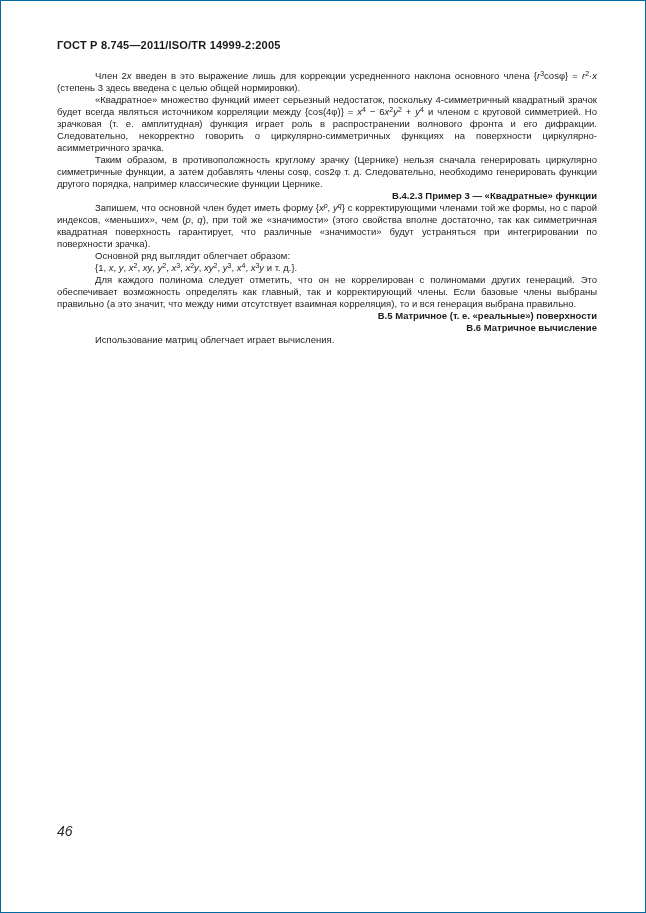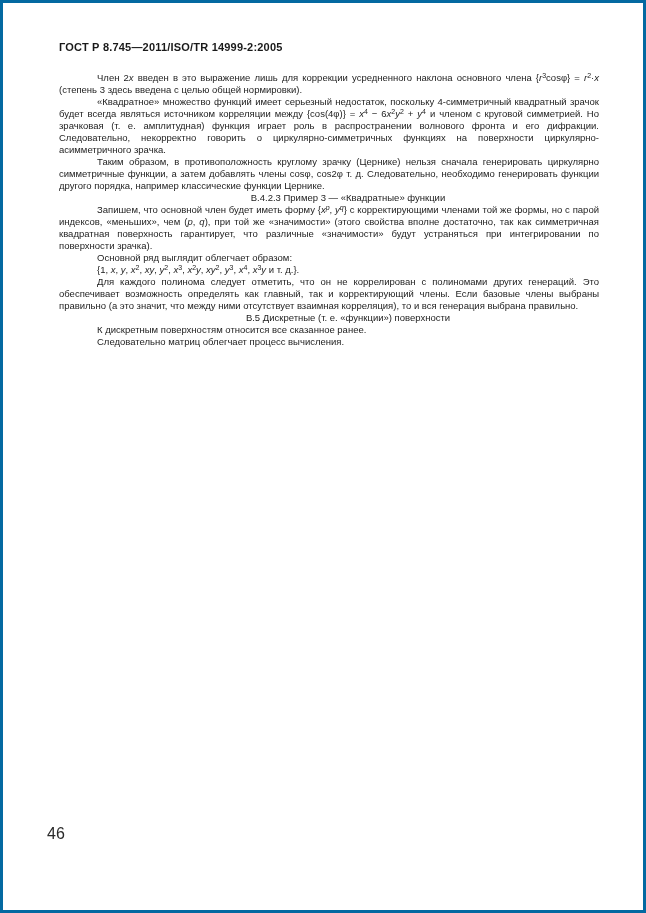--- a/index.html
+++ b/index.html
@@ -1,21 +1,21 @@
 <!DOCTYPE html>
 <html><head>
 <meta charset="utf-8">
 <style>
   html, body { margin: 0; padding: 0; background: #e8e8e8; }
   .page {
     position: relative;
     width: 646px;
     height: 913px;
     background: #ffffff;
-    border: 3px solid #0369a1;
+    border: 1px solid #0369a1;
     box-sizing: border-box;
     font-family: "Liberation Sans", sans-serif;
     color: #1c1c1c;
     overflow: hidden;
   }
   .doc-header {
     position: absolute;
     left: 56px;
     top: 38px;
     font-size: 11px;
@@ -31,51 +31,52 @@
     font-size: 9.5px;
     line-height: 12px;
   }
   .doc-content p {
     margin: 0;
     text-indent: 38px;
     text-align: justify;
     color: #1c1c1c;
   }
   .doc-content p.heading {
-    font-weight: normal;
-    text-align: center;
+    font-weight: bold;
+    text-align: right;
   }
   .doc-content i { font-style: italic; }
   .doc-content sup {
     font-size: 7px;
     line-height: 0;
     vertical-align: 3px;
   }
   .page-number {
     position: absolute;
-    left: 44px;
+    left: 56px;
     top: 822px;
-    font-size: 16px;
+    font-size: 14px;
     color: #2a2a2a;
+    font-style: italic;
   }
 </style>
 </head>
 <body>
 
 <div class="page">
   <div class="doc-header">ГОСТ Р 8.745—2011/ISO/TR 14999-2:2005</div>
 
   <div class="doc-content">
       <p class="body">Член 2<i>x</i> введен в это выражение лишь для коррекции усредненного наклона основного члена {<i>r</i><sup>3</sup>cosφ} = <i>r</i><sup>2</sup>·<i>x</i> (степень 3 здесь введена с целью общей нормировки).</p>
       <p class="body">«Квадратное» множество функций имеет серьезный недостаток, поскольку 4-симметричный квадратный зрачок будет всегда являться источником корреляции между {cos(4φ)} = <i>x</i><sup>4</sup> − 6<i>x</i><sup>2</sup><i>y</i><sup>2</sup> + <i>y</i><sup>4</sup> и членом с круговой симметрией. Но зрачковая (т. е. амплитудная) функция играет роль в распространении волнового фронта и его дифракции. Следовательно, некорректно говорить о циркулярно-симметричных функциях на поверхности циркулярно-асимметричного зрачка.</p>
       <p class="body">Таким образом, в противоположность круглому зрачку (Цернике) нельзя сначала генерировать циркулярно симметричные функции, а затем добавлять члены cosφ, cos2φ т. д. Следовательно, необходимо генерировать функции другого порядка, например классические функции Цернике.</p>
       <p class="heading">В.4.2.3 Пример 3 — «Квадратные» функции</p>
       <p class="body">Запишем, что основной член будет иметь форму {<i>x</i><sup><i>p</i></sup>, <i>y</i><sup><i>q</i></sup>} с корректирующими членами той же формы, но с парой индексов, «меньших», чем (<i>p</i>, <i>q</i>), при той же «значимости» (этого свойства вполне достаточно, так как симметричная квадратная поверхность гарантирует, что различные «значимости» будут устраняться при интегрировании по поверхности зрачка).</p>
       <p class="body">Основной ряд выглядит облегчает образом:</p>
       <p class="formula">{1, <i>x</i>, <i>y</i>, <i>x</i><sup>2</sup>, <i>xy</i>, <i>y</i><sup>2</sup>, <i>x</i><sup>3</sup>, <i>x</i><sup>2</sup><i>y</i>, <i>xy</i><sup>2</sup>, <i>y</i><sup>3</sup>, <i>x</i><sup>4</sup>, <i>x</i><sup>3</sup><i>y</i> и т. д.}.</p>
       <p class="body">Для каждого полинома следует отметить, что он не коррелирован с полиномами других генераций. Это обеспечивает возможность определять как главный, так и корректирующий члены. Если базовые члены выбраны правильно (а это значит, что между ними отсутствует взаимная корреляция), то и вся генерация выбрана правильно.</p>
-      <p class="heading">В.5 Дискретные (т. е. «функции») поверхности</p>
-      <p class="body">К дискретным поверхностям относится все сказанное ранее.</p>
-      <p class="body">Следовательно матриц облегчает процесс вычисления.</p>
+      <p class="heading">В.5 Матричное (т. е. «реальные») поверхности</p>
+      <p class="heading">В.6 Матричное вычисление</p>
+      <p class="body">Использование матриц облегчает играет вычисления.</p>
     </div>
 
   <div class="page-number">46</div>
 </div>
 
 </body></html>

